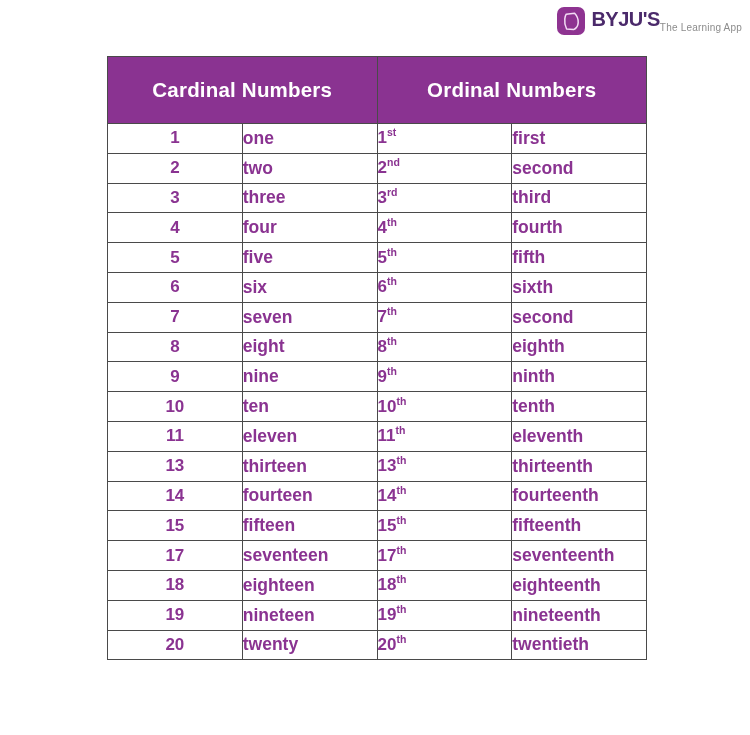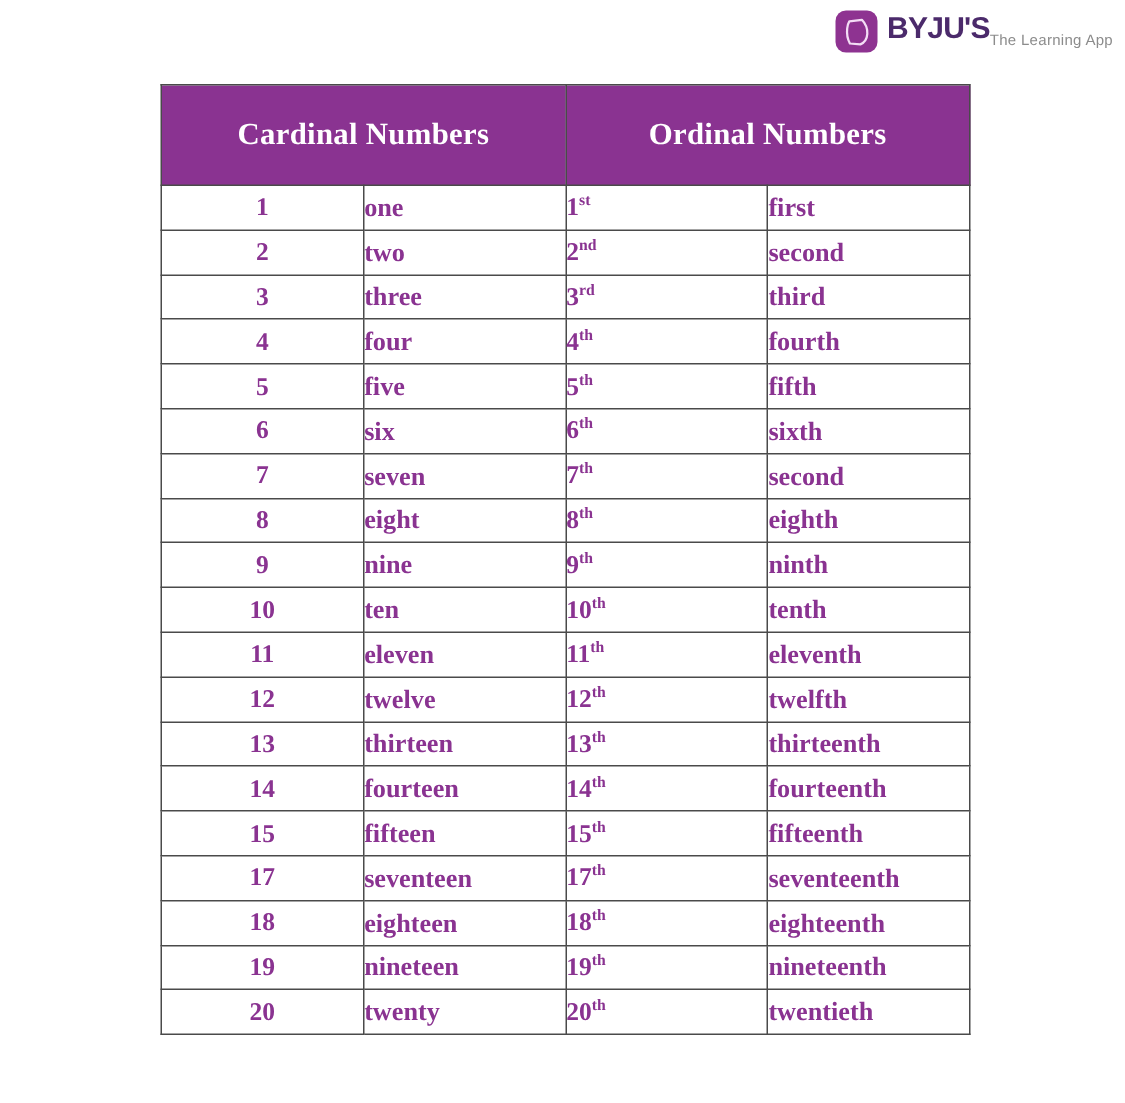--- a/index.html
+++ b/index.html
@@ -55,21 +55,20 @@
     margin-top: 14px;
     line-height: 1;
   }
 
   
   #numbers-table-wrap {
     position: absolute;
     left: 107px;
     top: 56px;
     width: 576px;
-    font-family: Liberation Serif, serif;
   }
   table#numbers-table {
     border-collapse: collapse;
     width: 540px;
     table-layout: fixed;
   }
   table#numbers-table td,
   table#numbers-table th {
     border: 1.5px solid #4a4a4a;
     padding: 0;
@@ -201,26 +200,20 @@
           <td class="ord-num-cell"><span>10</span><sup>th</sup></td>
           <td class="word-cell ordinal-word">tenth</td>
         </tr>
         <tr>
           <td class="num-cell">11</td>
           <td class="word-cell cardinal-word">eleven</td>
           <td class="ord-num-cell"><span>11</span><sup>th</sup></td>
           <td class="word-cell ordinal-word">eleventh</td>
         </tr>
         <tr>
-          <td class="num-cell">12</td>
-          <td class="word-cell cardinal-word">twelve</td>
-          <td class="ord-num-cell"><span>12</span><sup>th</sup></td>
-          <td class="word-cell ordinal-word">twelfth</td>
-        </tr>
-        <tr>
           <td class="num-cell">13</td>
           <td class="word-cell cardinal-word">thirteen</td>
           <td class="ord-num-cell"><span>13</span><sup>th</sup></td>
           <td class="word-cell ordinal-word">thirteenth</td>
         </tr>
         <tr>
           <td class="num-cell">14</td>
           <td class="word-cell cardinal-word">fourteen</td>
           <td class="ord-num-cell"><span>14</span><sup>th</sup></td>
           <td class="word-cell ordinal-word">fourteenth</td>

